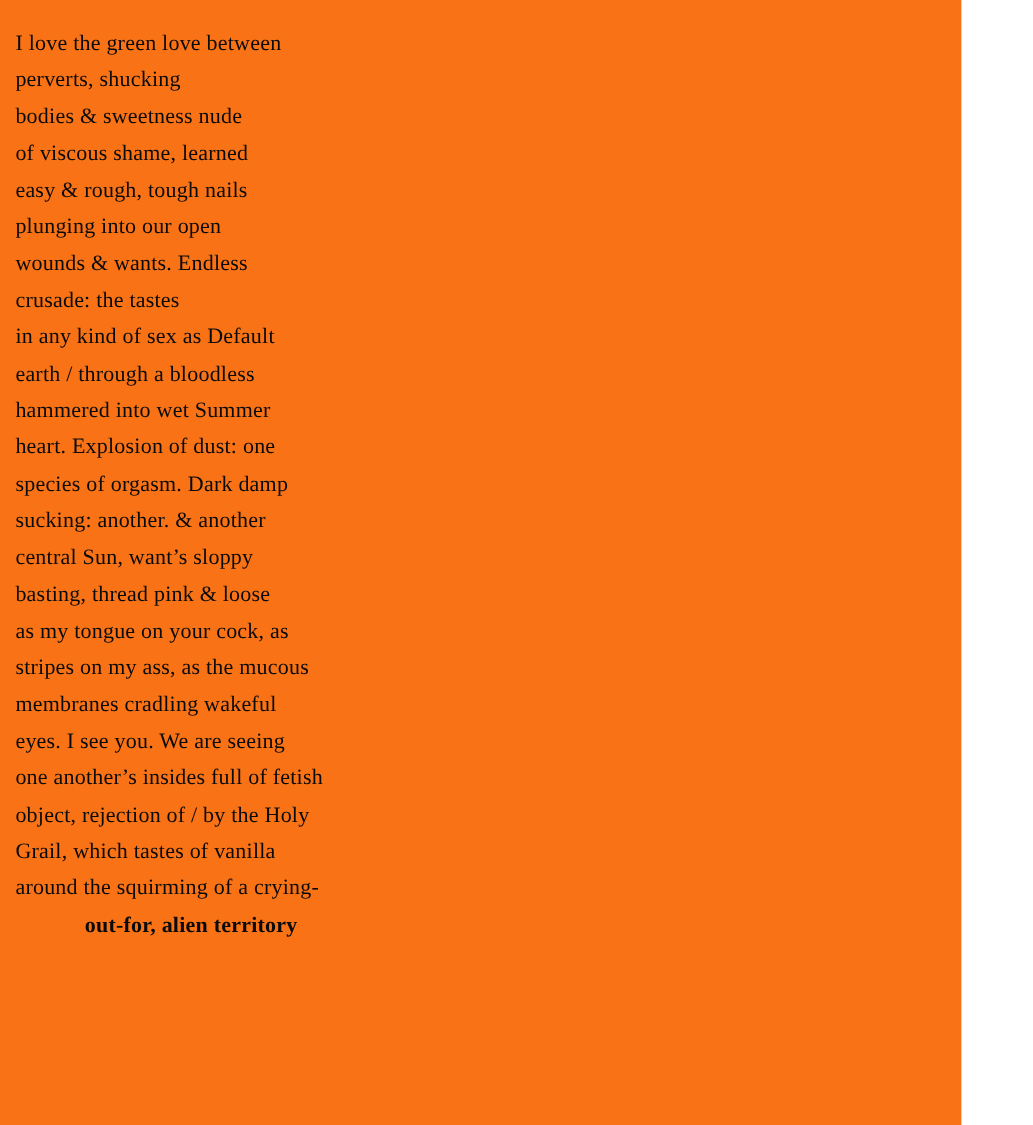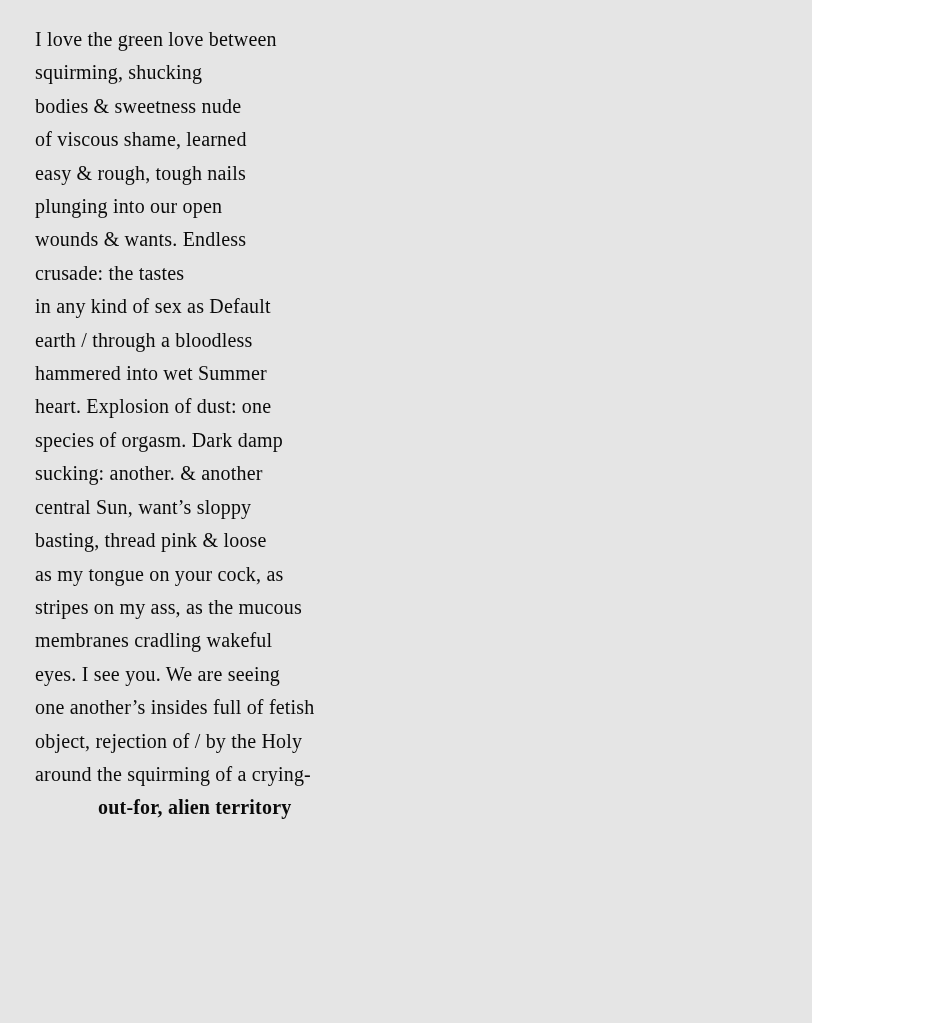--- a/index.html
+++ b/index.html
@@ -8,60 +8,61 @@
     background: #ffffff;
   }
   body {
     width: 939px;
     height: 1023px;
     overflow: hidden;
     font-family: "Liberation Serif", "DejaVu Serif", serif;
   }
   .page {
     box-sizing: border-box;
-    width: 812px;
+    width: 874px;
     height: 1023px;
-    background: #e5e5e5;
-    padding: 23px 20px 0 35px;
+    background: #f97316;
+    padding: 23px 20px 0 14px;
   }
   .poem-line {
     font-size: 20px;
     line-height: 33.4px;
     color: #0a0a0a;
     white-space: pre;
     letter-spacing: 0.2px;
   }
   .poem-line.indent {
     padding-left: 63px;
     font-weight: bold;
   }
 </style>
 </head>
 <body>
 
 <div class="page">
   <div>
     <div class="poem-line">I love the green love between</div>
-    <div class="poem-line">squirming, shucking</div>
+    <div class="poem-line">perverts, shucking</div>
     <div class="poem-line">bodies &amp; sweetness nude</div>
     <div class="poem-line">of viscous shame, learned</div>
     <div class="poem-line">easy &amp; rough, tough nails</div>
     <div class="poem-line">plunging into our open</div>
     <div class="poem-line">wounds &amp; wants. Endless</div>
     <div class="poem-line">crusade: the tastes</div>
     <div class="poem-line">in any kind of sex as Default</div>
     <div class="poem-line">earth / through a bloodless</div>
     <div class="poem-line">hammered into wet Summer</div>
     <div class="poem-line">heart. Explosion of dust: one</div>
     <div class="poem-line">species of orgasm. Dark damp</div>
     <div class="poem-line">sucking: another. &amp; another</div>
     <div class="poem-line">central Sun, want’s sloppy</div>
     <div class="poem-line">basting, thread pink &amp; loose</div>
     <div class="poem-line">as my tongue on your cock, as</div>
     <div class="poem-line">stripes on my ass, as the mucous</div>
     <div class="poem-line">membranes cradling wakeful</div>
     <div class="poem-line">eyes. I see you. We are seeing</div>
     <div class="poem-line">one another’s insides full of fetish</div>
     <div class="poem-line">object, rejection of / by the Holy</div>
+    <div class="poem-line">Grail, which tastes of vanilla</div>
     <div class="poem-line">around the squirming of a crying-</div>
     <div class="poem-line indent">out-for, alien territory</div>
   </div>
 </div>
 
 </body></html>

